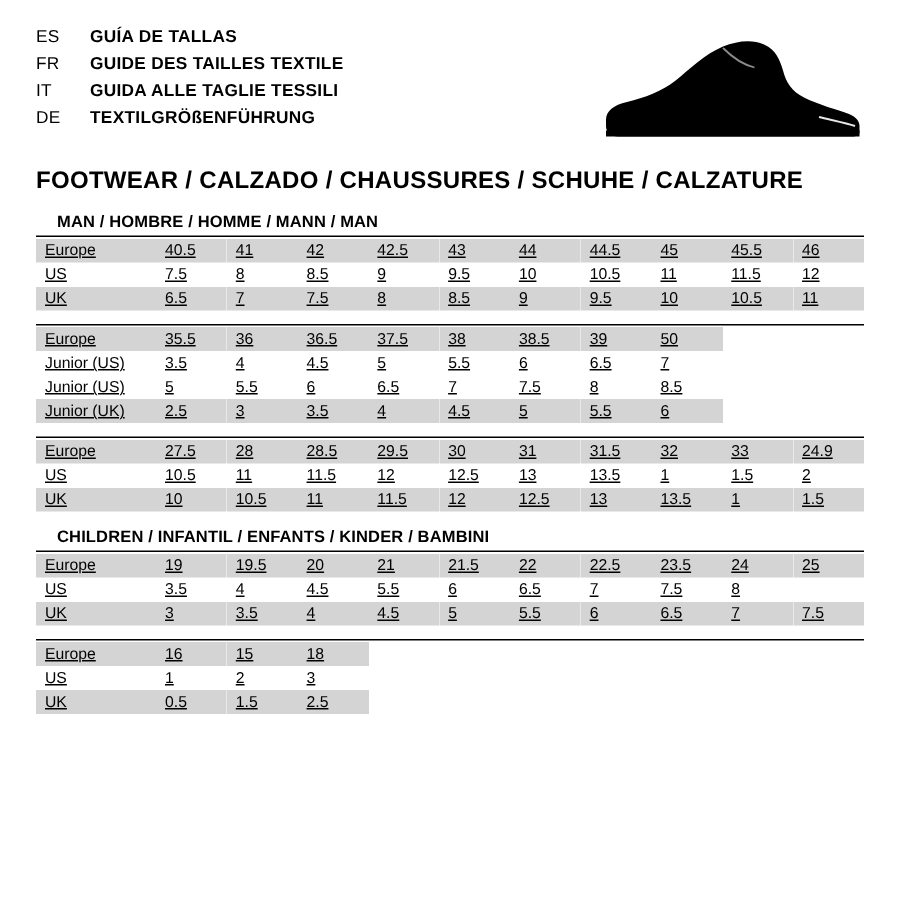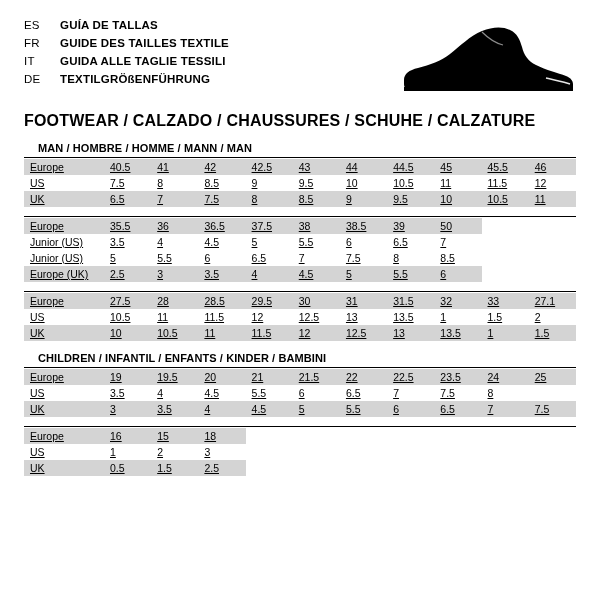--- a/index.html
+++ b/index.html
@@ -234,21 +234,21 @@
             <td>6</td>
             <td>6.5</td>
             <td>7</td>
             <td>7.5</td>
             <td>8</td>
             <td>8.5</td>
             <td class="cell-empty"></td>
             <td class="cell-empty"></td>
           </tr>
           <tr class="shaded">
-            <td class="rowlabel">Europe (UK)</td>
+            <td class="rowlabel">Junior (UK)</td>
             <td>2.5</td>
             <td>3</td>
             <td>3.5</td>
             <td>4</td>
             <td>4.5</td>
             <td>5</td>
             <td>5.5</td>
             <td>6</td>
             <td class="cell-empty"></td>
             <td class="cell-empty"></td>
@@ -265,21 +265,21 @@
             <td class="rowlabel">Europe</td>
             <td>27.5</td>
             <td>28</td>
             <td>28.5</td>
             <td>29.5</td>
             <td>30</td>
             <td>31</td>
             <td>31.5</td>
             <td>32</td>
             <td>33</td>
-            <td>27.1</td>
+            <td>24.9</td>
           </tr>
           <tr class="plain">
             <td class="rowlabel">US</td>
             <td>10.5</td>
             <td>11</td>
             <td>11.5</td>
             <td>12</td>
             <td>12.5</td>
             <td>13</td>
             <td>13.5</td>

